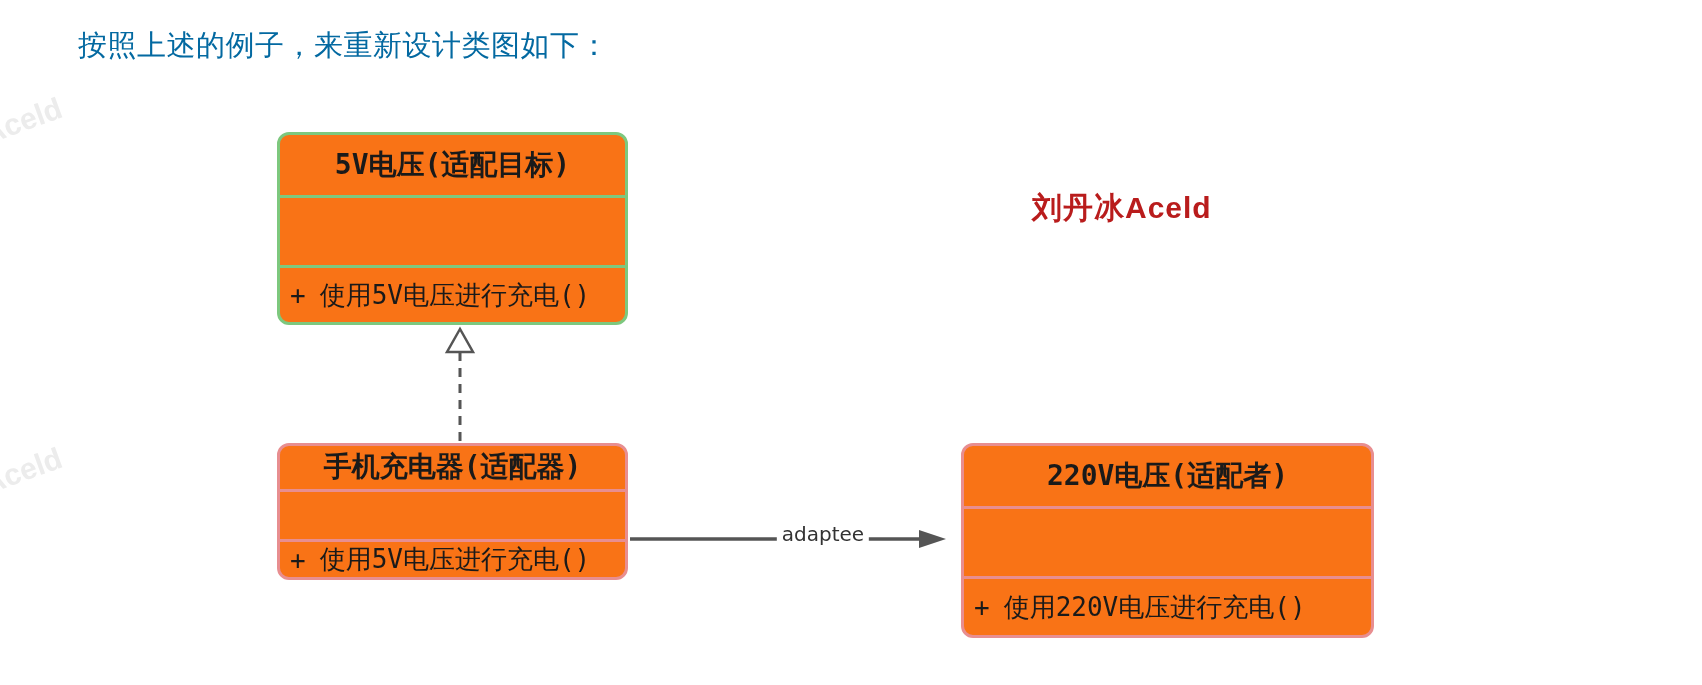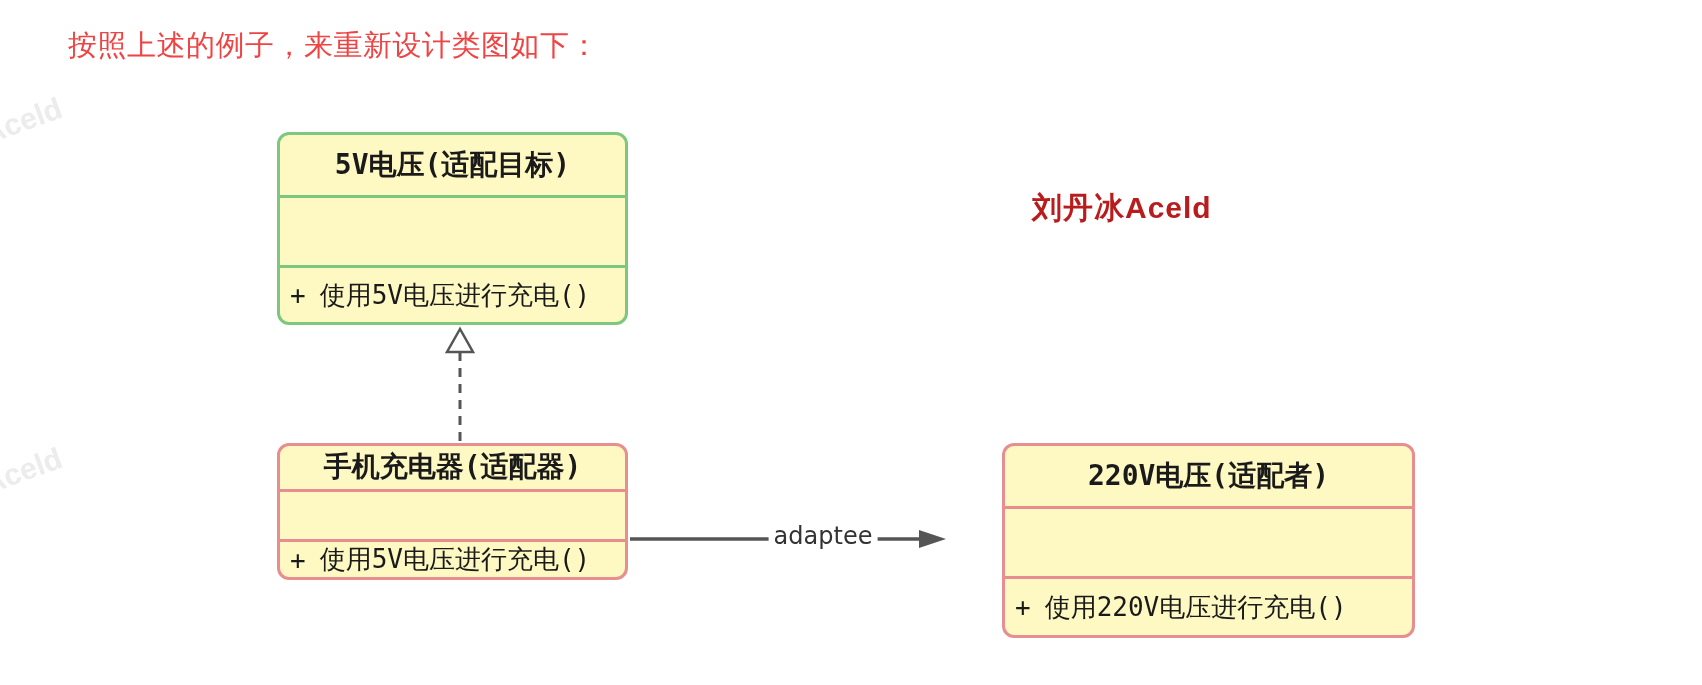--- a/index.html
+++ b/index.html
@@ -7,23 +7,23 @@
     width: 1702px; height: 685px;
     background: #ffffff;
     overflow: hidden;
     position: relative;
     font-family: "Liberation Sans", sans-serif;
   }
   .abs { position: absolute; }
 
   
   .page-heading {
-    left: 68px; top: 26px;
+    left: 78px; top: 26px;
     font-size: 29px;
-    color: #ef4444;
+    color: #0369a1;
     letter-spacing: 0.5px;
     font-family: Liberation Serif, serif;
   }
 
   
   .wm-edge {
     color: #ececec;
     font-size: 30px;
     font-weight: 600;
     transform: rotate(-20deg);
@@ -40,29 +40,29 @@
     font-weight: bold;
     letter-spacing: 1px;
     user-select: none;
   }
 
   
   .uml-box {
     box-sizing: border-box;
     border: 3px solid #6d28d9;
     border-radius: 12px;
-    background: #fef9c3;
+    background: #f97316;
     display: flex;
     flex-direction: column;
     font-family: "DejaVu Sans Mono", "DejaVu Serif", serif;
     color: #1a1a1a;
   }
   .uml-box.target  { left: 277px; top: 132px; width: 351px; height: 193px; }
   .uml-box.adapter { left: 277px; top: 443px; width: 351px; height: 137px; }
-  .uml-box.adaptee { left: 1002px; top: 443px; width: 413px; height: 195px; }
+  .uml-box.adaptee { left: 961px; top: 443px; width: 413px; height: 195px; }
 
   .uml-title {
     height: 60px;
     display: flex; align-items: center; justify-content: center;
     font-size: 28px;
     font-weight: bold;
   }
   .uml-attrs {
     height: 67px;
     border-top: 3px solid;
@@ -81,21 +81,21 @@
     left: 0; top: 0;
     width: 1702px; height: 685px;
     pointer-events: none;
   }
 
   .assoc-label {
     left: 823px; top: 522px;
     transform: translateX(-50%);
     background: #ffffff;
     padding: 0 5px;
-    font-size: 24px;
+    font-size: 20px;
     color: #333333;
     font-family: "DejaVu Sans", sans-serif;
     white-space: nowrap;
   }
 </style>
 </head>
 <body>
 
 <div>
 

